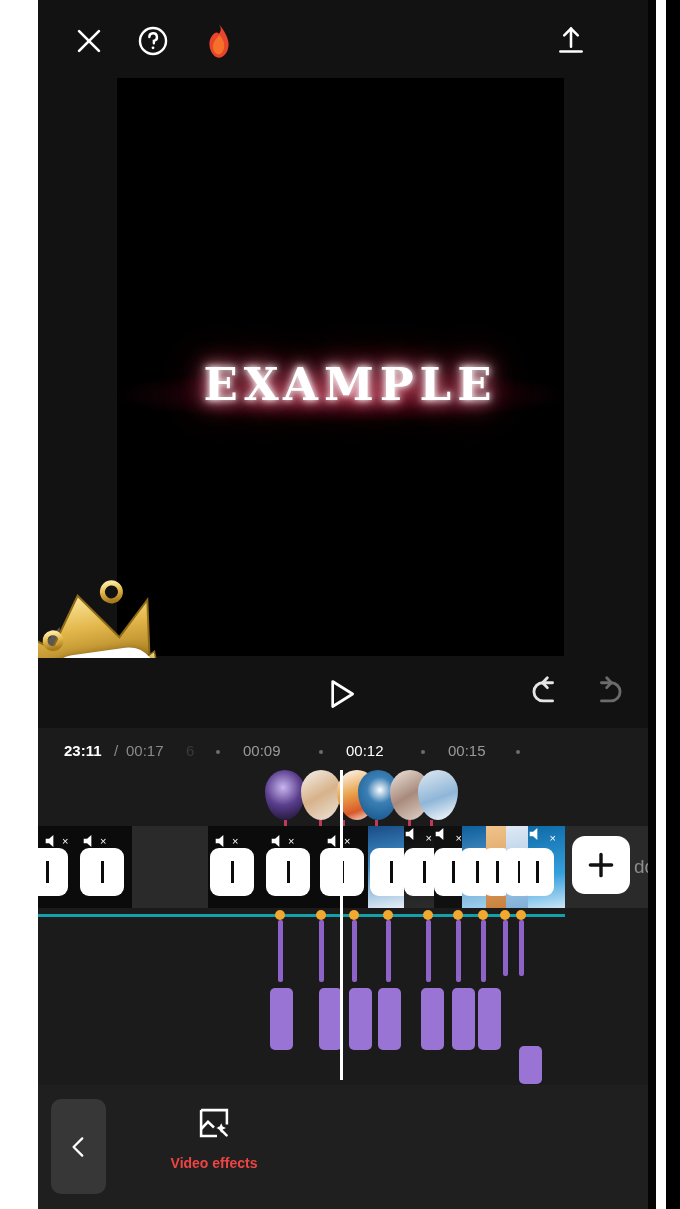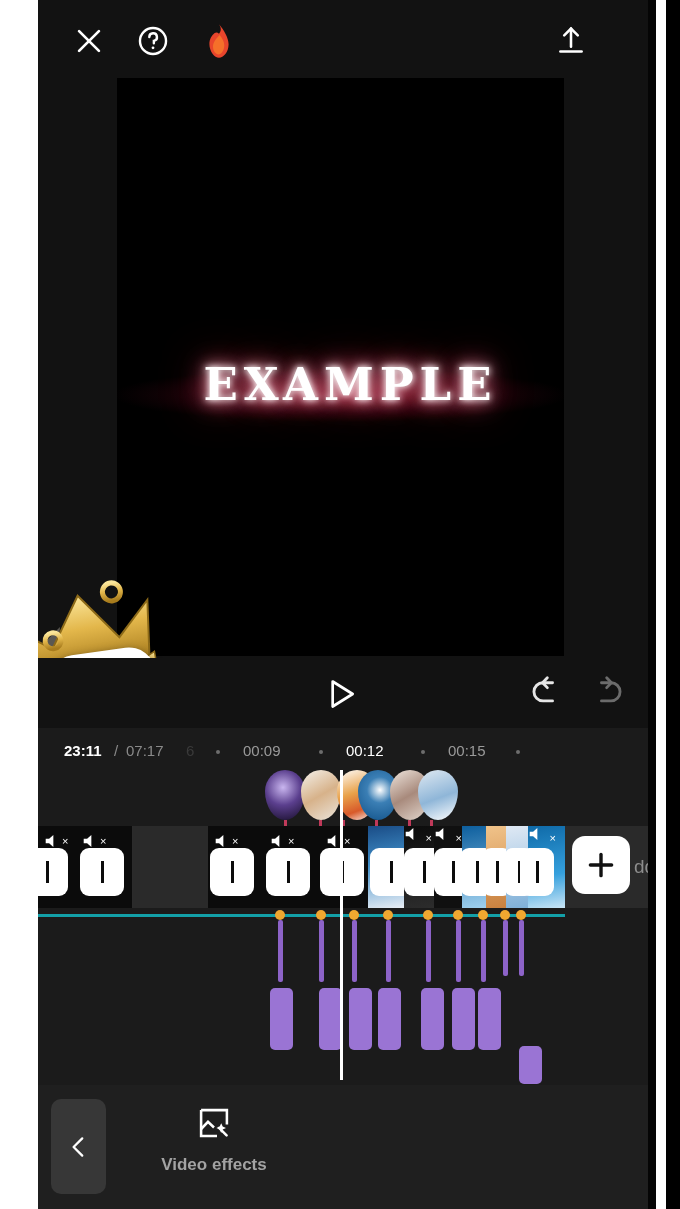--- a/index.html
+++ b/index.html
@@ -334,21 +334,21 @@
   }
   .tool {
     position: absolute;
     top: 20px;
     width: 140px;
     display: flex;
     flex-direction: column;
     align-items: center;
     gap: 14px;
   }
-  .tool .lbl { color: #a3a3a3; font-size: 17px; font-weight: bold; }
+  .tool .lbl { color: #ef4444; font-size: 14px; font-weight: bold; }
   .tool.t1 { left: 106px; }
   .tool.t2 { left: 264px; }
   .tool.t3 { left: 423px; }
 </style>
 </head>
 <body>
 
 <div class="page">
 
   <div class="right-inner-strip"></div>
@@ -445,21 +445,21 @@
           <polyline points="11.8,2.4 14.8,5.5 11.8,8.6"></polyline>
         </svg>
       </div>
     </div>
 
     <div class="timeline">
 
       <div class="ruler">
         <span class="t-cur">23:11</span>
         <span class="t-sep">/</span>
-        <span class="t-tot">07:17</span>
+        <span class="t-tot">00:17</span>
         <span class="t-faint">6</span>
         <span class="t-09">00:09</span>
         <span class="t-12">00:12</span>
         <span class="t-15">00:15</span>
         <span class="dot-tick" style="left:178px"></span>
         <span class="dot-tick" style="left:281px"></span>
         <span class="dot-tick" style="left:383px"></span>
         <span class="dot-tick" style="left:478px"></span>
       </div>
 

